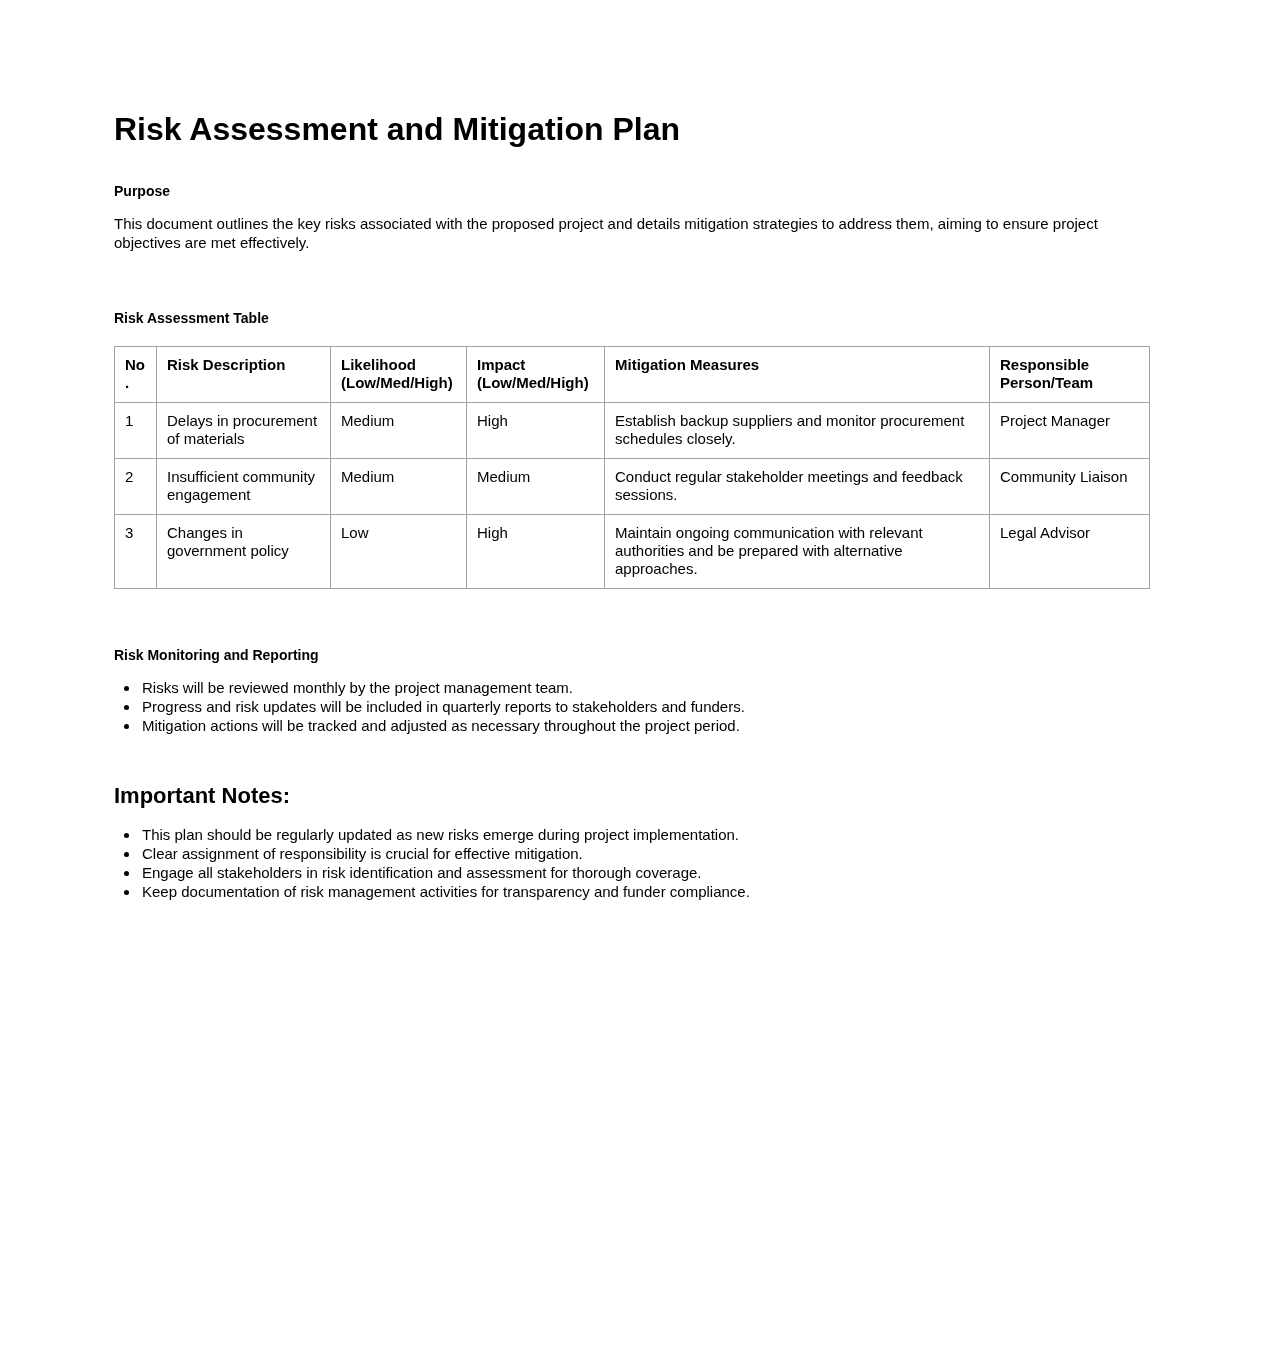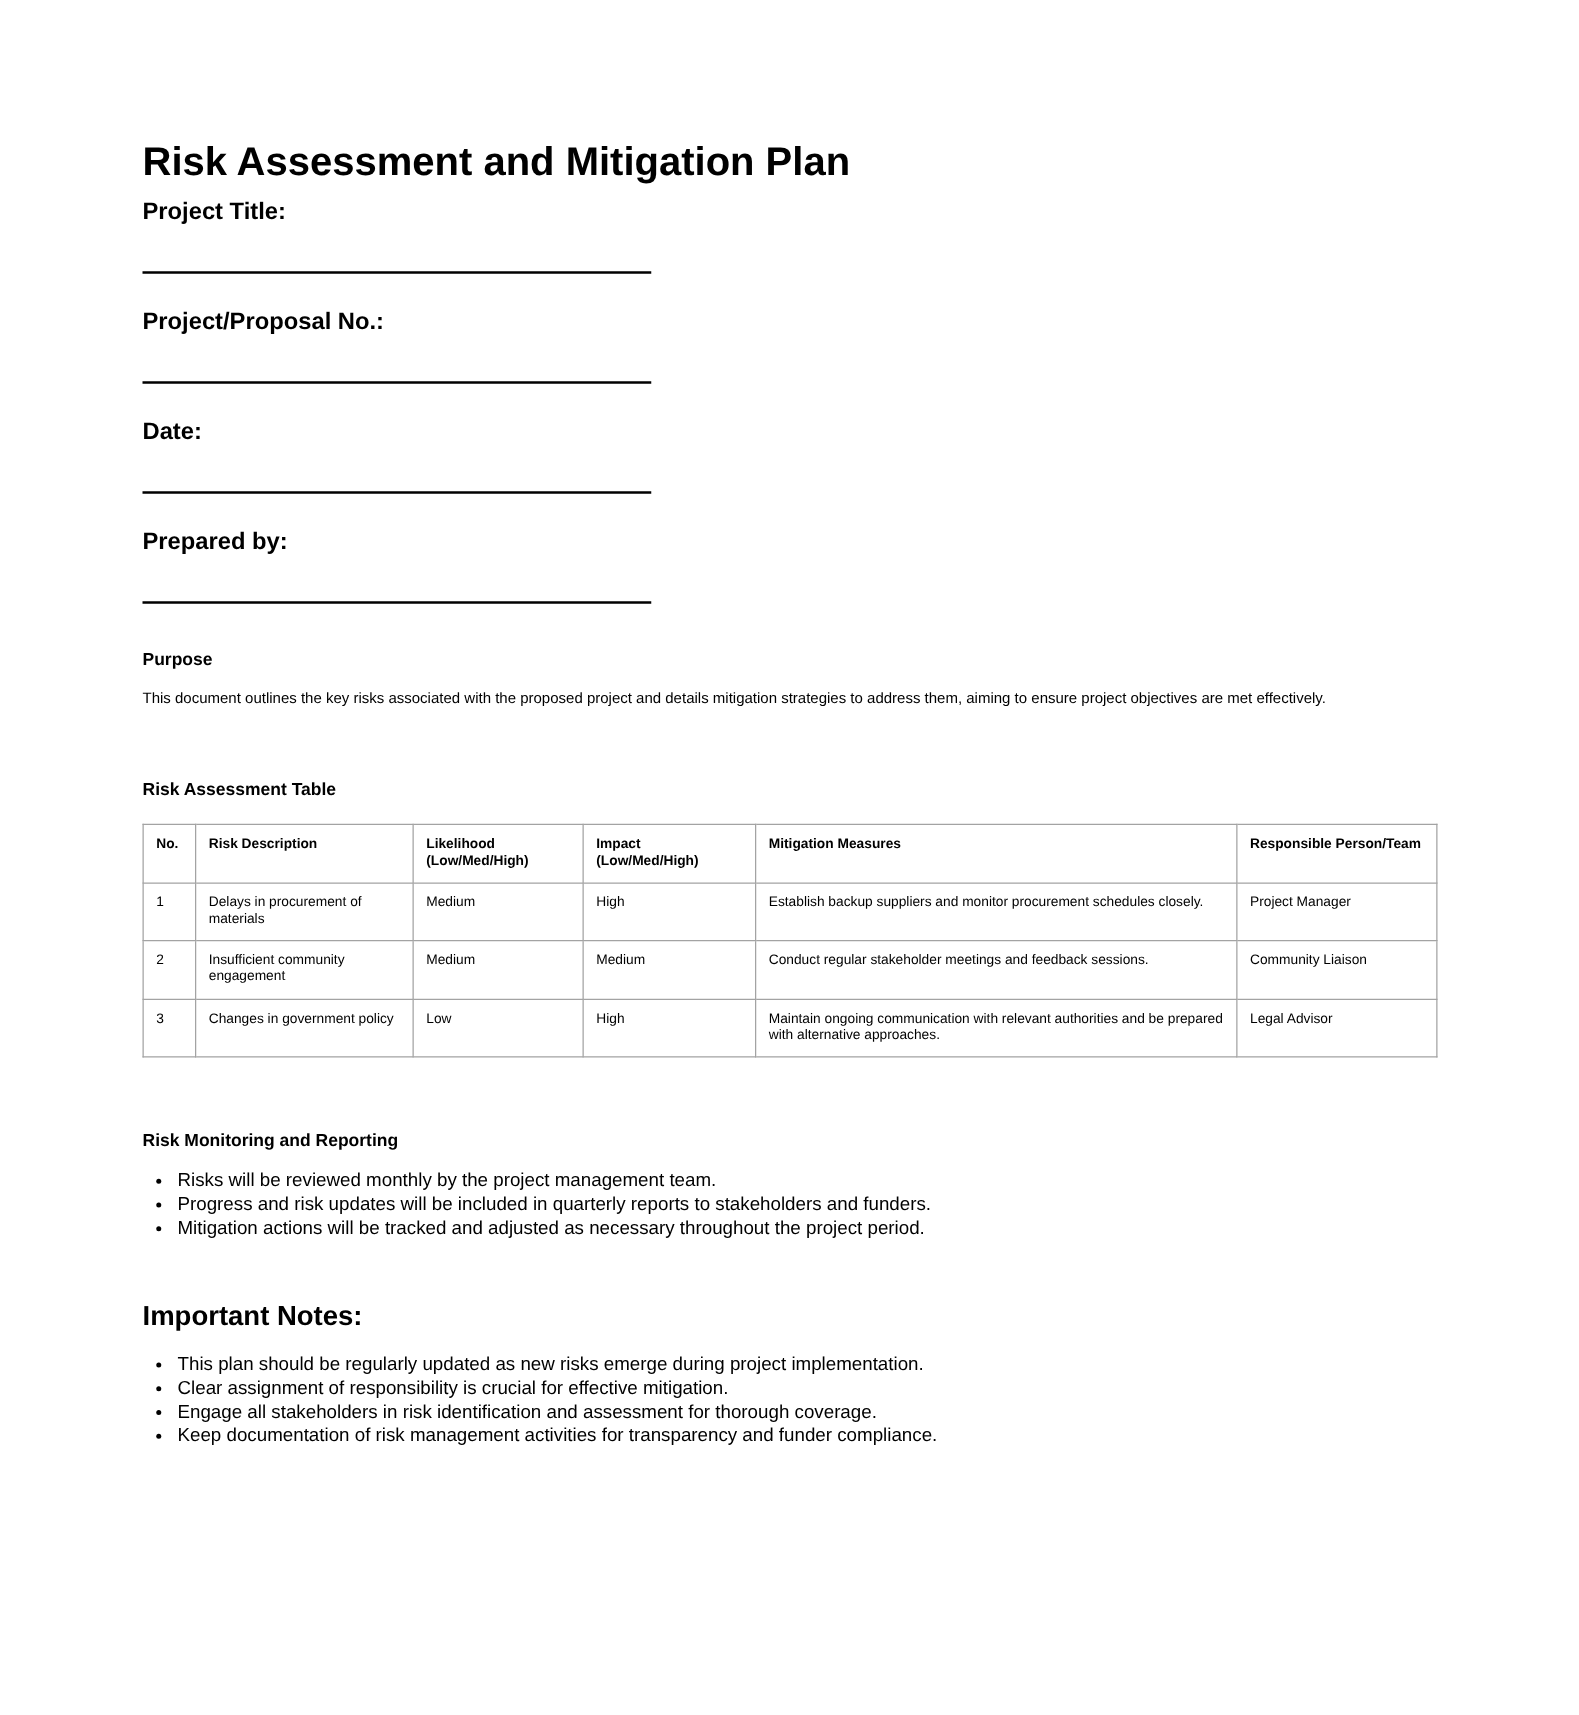--- a/index.html
+++ b/index.html
@@ -38,29 +38,29 @@
     font-size: 14px;
     font-weight: bold;
     line-height: 1.15;
     margin: 36px 0 16px 0;
   }
   h2.after-table {
     margin-top: 58px;
   }
   p.body-text {
     margin: 0 0 0 0;
-    font-size: 12px;
+    font-size: 15px;
     line-height: 1.22;
   }
   table.risk-table {
     border-collapse: collapse;
     table-layout: fixed;
     width: 1035px;
     margin-top: 20px;
-    font-size: 11px;
+    font-size: 15px;
   }
   table.risk-table col.c0 { width: 42px; }
   table.risk-table col.c1 { width: 174px; }
   table.risk-table col.c2 { width: 136px; }
   table.risk-table col.c3 { width: 138px; }
   table.risk-table col.c4 { width: 385px; }
   table.risk-table col.c5 { width: 160px; }
   table.risk-table th, table.risk-table td {
     border: 1px solid #a3a3a3;
     padding: 9px 10px 10px 10px;
@@ -86,30 +86,20 @@
     margin: 48px 0 18px 0;
   }
 </style>
 </head>
 <body>
 
 <div class="page">
 
   <h1 class="doc-title">Risk Assessment and Mitigation Plan</h1>
 
-  <div id="header-fields">
-      <p class="field-label">Project Title:</p>
-      <div class="fill-line"></div>
-      <p class="field-label">Project/Proposal No.:</p>
-      <div class="fill-line"></div>
-      <p class="field-label">Date:</p>
-      <div class="fill-line"></div>
-      <p class="field-label">Prepared by:</p>
-      <div class="fill-line"></div>
-    </div>
 
   <h2 class="section-heading">Purpose</h2>
   <p class="body-text">This document outlines the key risks associated with the proposed project and details mitigation strategies to address them, aiming to ensure project objectives are met effectively.</p>
 
   <h2 class="section-heading after-table">Risk Assessment Table</h2>
 
   <table class="risk-table">
     <colgroup>
       <col class="c0">
         <col class="c1">

